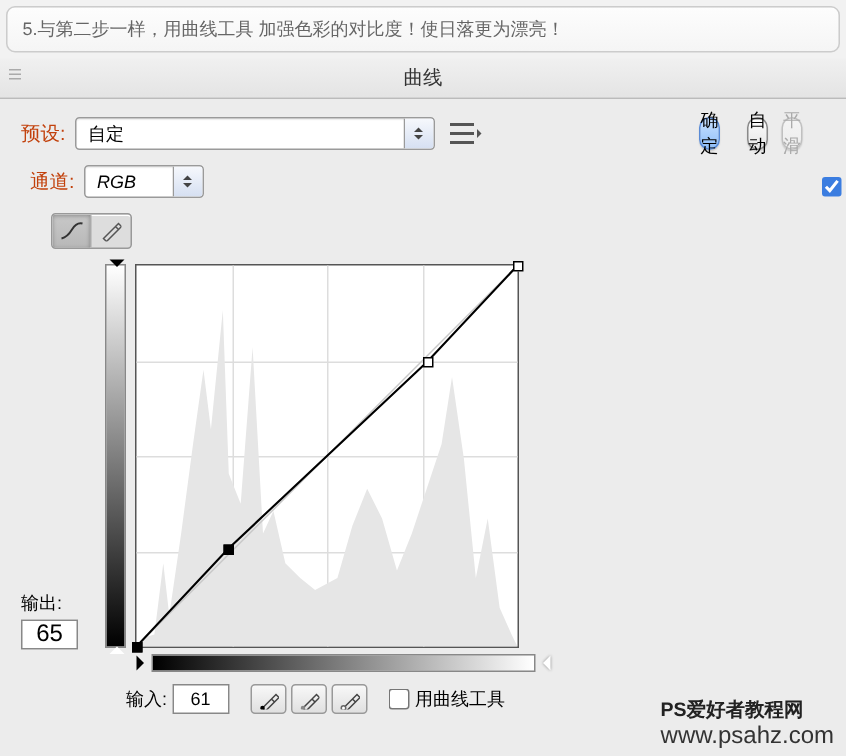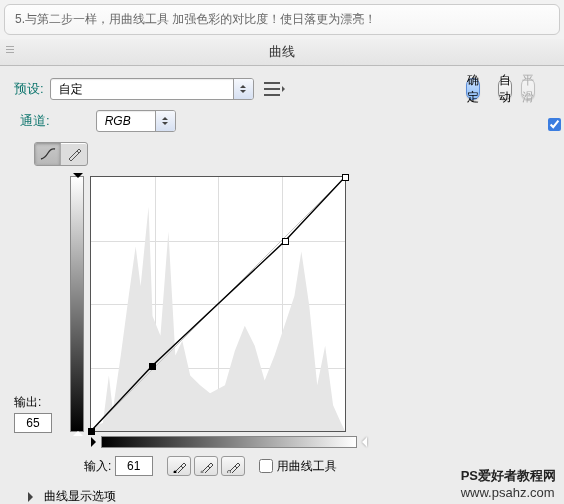--- a/index.html
+++ b/index.html
@@ -6,34 +6,34 @@
 body { background: #f2f2f2; width: 564px; height: 504px; position: relative; }
 
 .top-bar { background: linear-gradient(#fdfdfd, #f5f5f5); border: 1px solid #ccc; border-radius: 6px; margin: 4px; padding: 6px 10px; font-size: 12px; color: #666; }
 
 .title-bar { background: linear-gradient(#f0f0f0, #e4e4e4); border-bottom: 1px solid #bbb; text-align: center; padding: 4px 0; font-size: 13px; color: #333; position: relative; }
 .title-bar .title-line { position: absolute; left: 6px; top: 10px; width: 8px; height: 1px; background: #aaa; box-shadow: 0 3px 0 #aaa, 0 -3px 0 #aaa; }
 
 .dialog-body { background: #ececec; padding: 12px 14px; height: 440px; position: relative; }
 
 .row { display: flex; align-items: center; margin-bottom: 10px; font-size: 13px; }
-.label { color: #0f766e; margin-right: 6px; }
+.label { color: #c2410c; margin-right: 6px; }
 
 .select-wrap { display: inline-flex; align-items: center; background: #fff; border: 1px solid #9a9a9a; border-radius: 3px; height: 22px; box-shadow: inset 0 1px 1px rgba(0,0,0,0.08); }
 .select-text { padding: 0 8px; flex: 1; text-align: left; font-size: 12px; }
 .select-btn { width: 20px; height: 20px; background: linear-gradient(#f6f8fc, #d6e0f2); border-left: 1px solid #9a9a9a; border-radius: 0 2px 2px 0; display: flex; flex-direction: column; align-items: center; justify-content: center; gap: 1px; }
 .select-btn::before { content: ""; border: 3px solid transparent; border-bottom-color: #444; margin-bottom: 1px; }
 .select-btn::after { content: ""; border: 3px solid transparent; border-top-color: #444; }
 
-.preset-row .select-wrap { width: 204px; gap: 46px; }
+.preset-row .select-wrap { width: 240px; gap: 46px; }
 .menu-icon { margin-left: 10px; width: 16px; height: 14px; display: flex; flex-direction: column; justify-content: space-between; cursor: pointer; }
 .menu-icon span { height: 2px; background: #555; }
 .menu-icon .tri { width:0; height:0; border:3px solid transparent; border-left-color:#555; background:none; position:absolute; margin-left:18px; margin-top:4px; }
 
-.channel-row { padding-left: 6px; gap: 40px; }
+.channel-row { padding-left: 6px; }
 .channel-row .select-wrap { width: 80px; font-style: italic; }
 
 .tool-group { display: flex; gap: 0; border: 1px solid #999; border-radius: 3px; background: #ddd; overflow: hidden; box-shadow: 0 1px 0 #fff inset; }
 .tool-btn { width: 26px; height: 22px; display: flex; align-items: center; justify-content: center; font-size: 14px; border-right: 1px solid #aaa; }
 .tool-btn:last-child { border-right: none; }
 .tool-btn.active { background: linear-gradient(#c8c8c8, #b8b8b8); box-shadow: inset 0 1px 3px rgba(0,0,0,0.3); }
 
 .graph-area { display: flex; margin-top: 4px; }
 .vgrad { width: 14px; height: 256px; background: linear-gradient(#fff, #000); border: 1px solid #888; margin-top: 0; }
 .vmark-top { width:0; height:0; border:5px solid transparent; border-top-color:#000; position:absolute; margin-left: 3px; margin-top:-3px; }
@@ -41,21 +41,21 @@
 
 .graph-box { width: 256px; height: 256px; border: 1px solid #555; background: #fff; position: relative; margin-left: 6px; }
 .grid-line-h, .grid-line-v { position: absolute; background: #ddd; }
 .grid-line-h { width: 100%; height: 1px; }
 .grid-line-v { height: 100%; width: 1px; }
 .histogram { position: absolute; bottom: 0; left: 0; width: 100%; height: 100%; }
 .curve { position: absolute; top: 0; left: 0; }
 .curve-point { position: absolute; width: 7px; height: 7px; background: #fff; border: 1px solid #000; transform: translate(-3px,-3px); }
 
 .output-box { position: absolute; left: 14px; top: 328px; font-size: 12px; }
-.output-box input { width: 38px; height: 20px; border: 1px solid #888; text-align: center; margin-top: 2px; font-size: 12px; }
+.output-box input { width: 38px; height: 20px; border: 1px solid #888; text-align: center; margin-top: 2px; font-size: 16px; }
 
 .hgrad-row { margin-left: 77px; margin-top: 4px; display: flex; align-items: center; }
 .hmark-left { width:0; height:0; border:5px solid transparent; border-left-color:#000; }
 .hgrad { width: 256px; height: 12px; background: linear-gradient(90deg, #000, #fff); border: 1px solid #888; }
 .hmark-right { width:0; height:0; border:5px solid transparent; border-right-color:#fff; filter: drop-shadow(0 0 1px #888); }
 
 .bottom-row { display: flex; align-items: center; margin-left: 70px; margin-top: 8px; gap: 14px; font-size: 12px; }
 .input-val input { width: 38px; height: 20px; border: 1px solid #888; text-align: center; font-size: 12px; }
 .eyedroppers { display: flex; gap: 3px; }
 .eye-btn { width: 24px; height: 20px; border: 1px solid #999; border-radius: 3px; background: linear-gradient(#f8f8f8,#e0e0e0); display: flex; align-items: center; justify-content: center; font-size: 12px; }
@@ -66,21 +66,21 @@
 .disclosure { width:0; height:0; border: 5px solid transparent; border-left-color: #444; }
 
 .side-buttons { position: absolute; right: 14px; top: 12px; display: flex; flex-direction: row; gap: 9px; align-items: stretch; width: 84px; }
 .aqua-btn { height: 22px; border-radius: 11px; border: 1px solid #8a8a8a; background: linear-gradient(#fdfdfd, #e6e6e6); font-size: 12px; display: flex; align-items: center; justify-content: center; box-shadow: 0 1px 1px rgba(0,0,0,0.15); cursor: pointer; }
 .aqua-btn.primary { background: linear-gradient(#c9e1ff, #8fbef8); border-color: #5a8bd6; }
 .aqua-btn.disabled { color: #aaa; border-color: #c0c0c0; background: linear-gradient(#f4f4f4,#ececec); }
 .preview-check { display: flex; align-items: flex-end; gap: 5px; font-size: 12px; margin-top: 19px; padding-left: 4px; }
 .preview-check input { accent-color: #3b7de0; }
 
 .watermark { position: absolute; right: 8px; bottom: 4px; font-size: 13px; color: #222; font-weight: bold; }
-.watermark .url { font-size: 13px; font-weight: normal; color: #333; }
+.watermark .url { font-size: 16px; font-weight: normal; color: #333; }
 </style>
 </head>
 <body>
 
 <div class="top-bar">
   <span>5.与第二步一样，用曲线工具 加强色彩的对比度！使日落更为漂亮！</span>
 </div>
 
 <div class="title-bar">
   <span class="title-line"></span>
@@ -186,24 +186,20 @@
             <circle cx="3" cy="13" r="1.5" fill="#fff" stroke="#666"></circle>
           </svg>
         </div>
     </div>
     <label class="checkbox-item">
       <input type="checkbox" style="">
       <span>用曲线工具</span>
     </label>
   </div>
 
-  <div class="options-toggle">
-    <span class="disclosure"></span>
-    <span>曲线显示选项</span>
-  </div>
 
   <div class="side-buttons">
     <div class="aqua-btn primary">
         <span>确定</span>
       </div>
     <div style="height:6px"></div>
     <div class="aqua-btn">
         <span>自动</span>
       </div>
     <div class="aqua-btn disabled">

